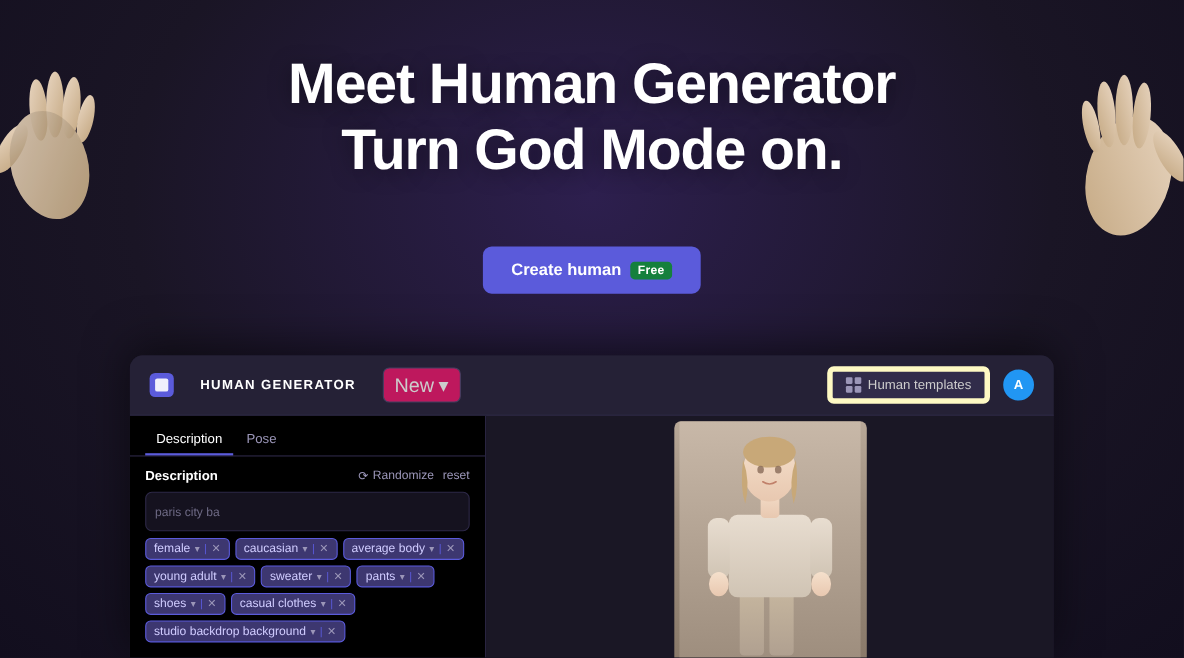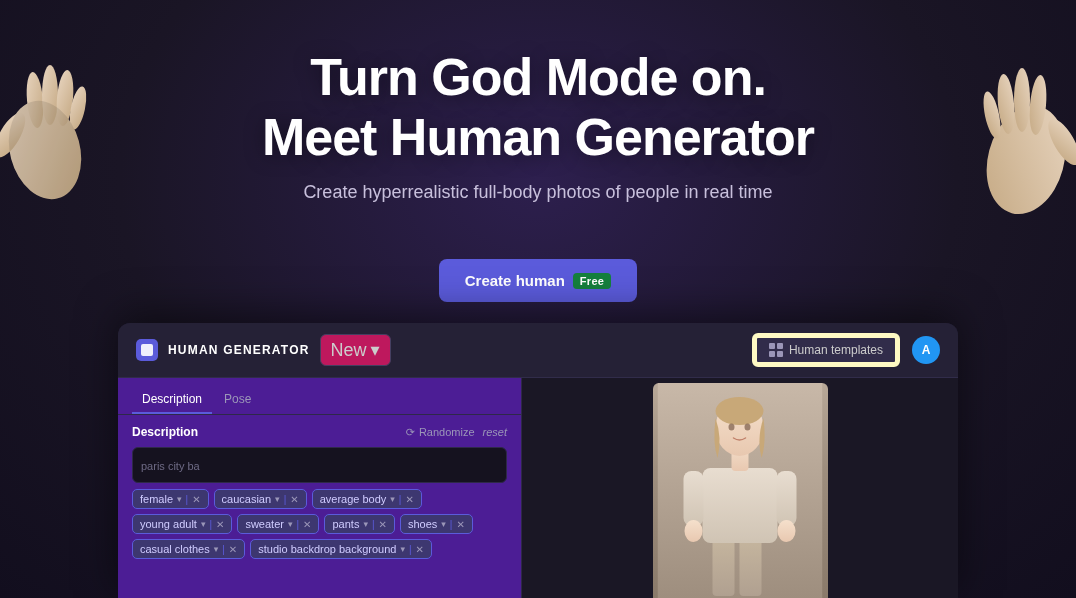--- a/index.html
+++ b/index.html
@@ -110,21 +110,21 @@
       display: flex;
       align-items: center;
       justify-content: space-between;
       padding: 10px 18px;
       border-bottom: 1px solid #312c4a;
     }
 
     .app-topbar-left {
       display: flex;
       align-items: center;
-      gap: 10px;
+      gap: 24px;
     }
 
     .app-logo {
       width: 22px;
       height: 22px;
       background: #5b5bdb;
       border-radius: 5px;
       display: flex;
       align-items: center;
       justify-content: center;
@@ -191,22 +191,22 @@
     }
 
     
     .app-body {
       display: flex;
       height: 220px;
     }
 
     
     .left-panel {
-      width: 404px;
-      background: #4c1d95;
+      width: 324px;
+      background: #000000;
       border-right: 1px solid #2e2948;
       padding: 0;
       flex-shrink: 0;
     }
 
     .tabs-bar {
       display: flex;
       align-items: center;
       gap: 2px;
       padding: 8px 14px 0;
@@ -271,21 +271,20 @@
       background: none;
       border: none;
     }
 
     .reset-btn {
       font-size: 11px;
       color: #9b96b8;
       cursor: pointer;
       background: none;
       border: none;
-      font-style: italic;
     }
 
     .text-input-area {
       background: #15121f;
       border: 1px solid #2e2948;
       border-radius: 6px;
       padding: 8px 8px;
       min-height: 36px;
     }
 
@@ -411,24 +410,23 @@
     <ellipse cx="108" cy="112" rx="10" ry="26" fill="url(#handRGrad)" transform="rotate(-30,108,112)"></ellipse>
     <ellipse cx="82" cy="75" rx="8" ry="30" fill="url(#handRGrad)" transform="rotate(5,82,75)"></ellipse>
     <ellipse cx="66" cy="70" rx="8" ry="32" fill="url(#handRGrad)" transform="rotate(0,66,70)"></ellipse>
     <ellipse cx="50" cy="74" rx="8" ry="30" fill="url(#handRGrad)" transform="rotate(-5,50,74)"></ellipse>
     <ellipse cx="36" cy="85" rx="7" ry="24" fill="url(#handRGrad)" transform="rotate(-12,36,85)"></ellipse>
   </svg>
 </div>
 
 <div class="hero">
   <h1 class="hero-title">
+    <div>Meet Human Generator</div>
     <div>Turn God Mode on.</div>
-    <div>Meet Human Generator</div>
   </h1>
-  <p class="hero-subtitle">Create hyperrealistic full-body photos of people in real time</p>
   <div style="margin-top:28px;">
     <button class="hero-cta">
       <span>Create human</span>
       <span class="free-badge">Free</span>
     </button>
   </div>
 </div>
 
 <div class="app-window">
 

